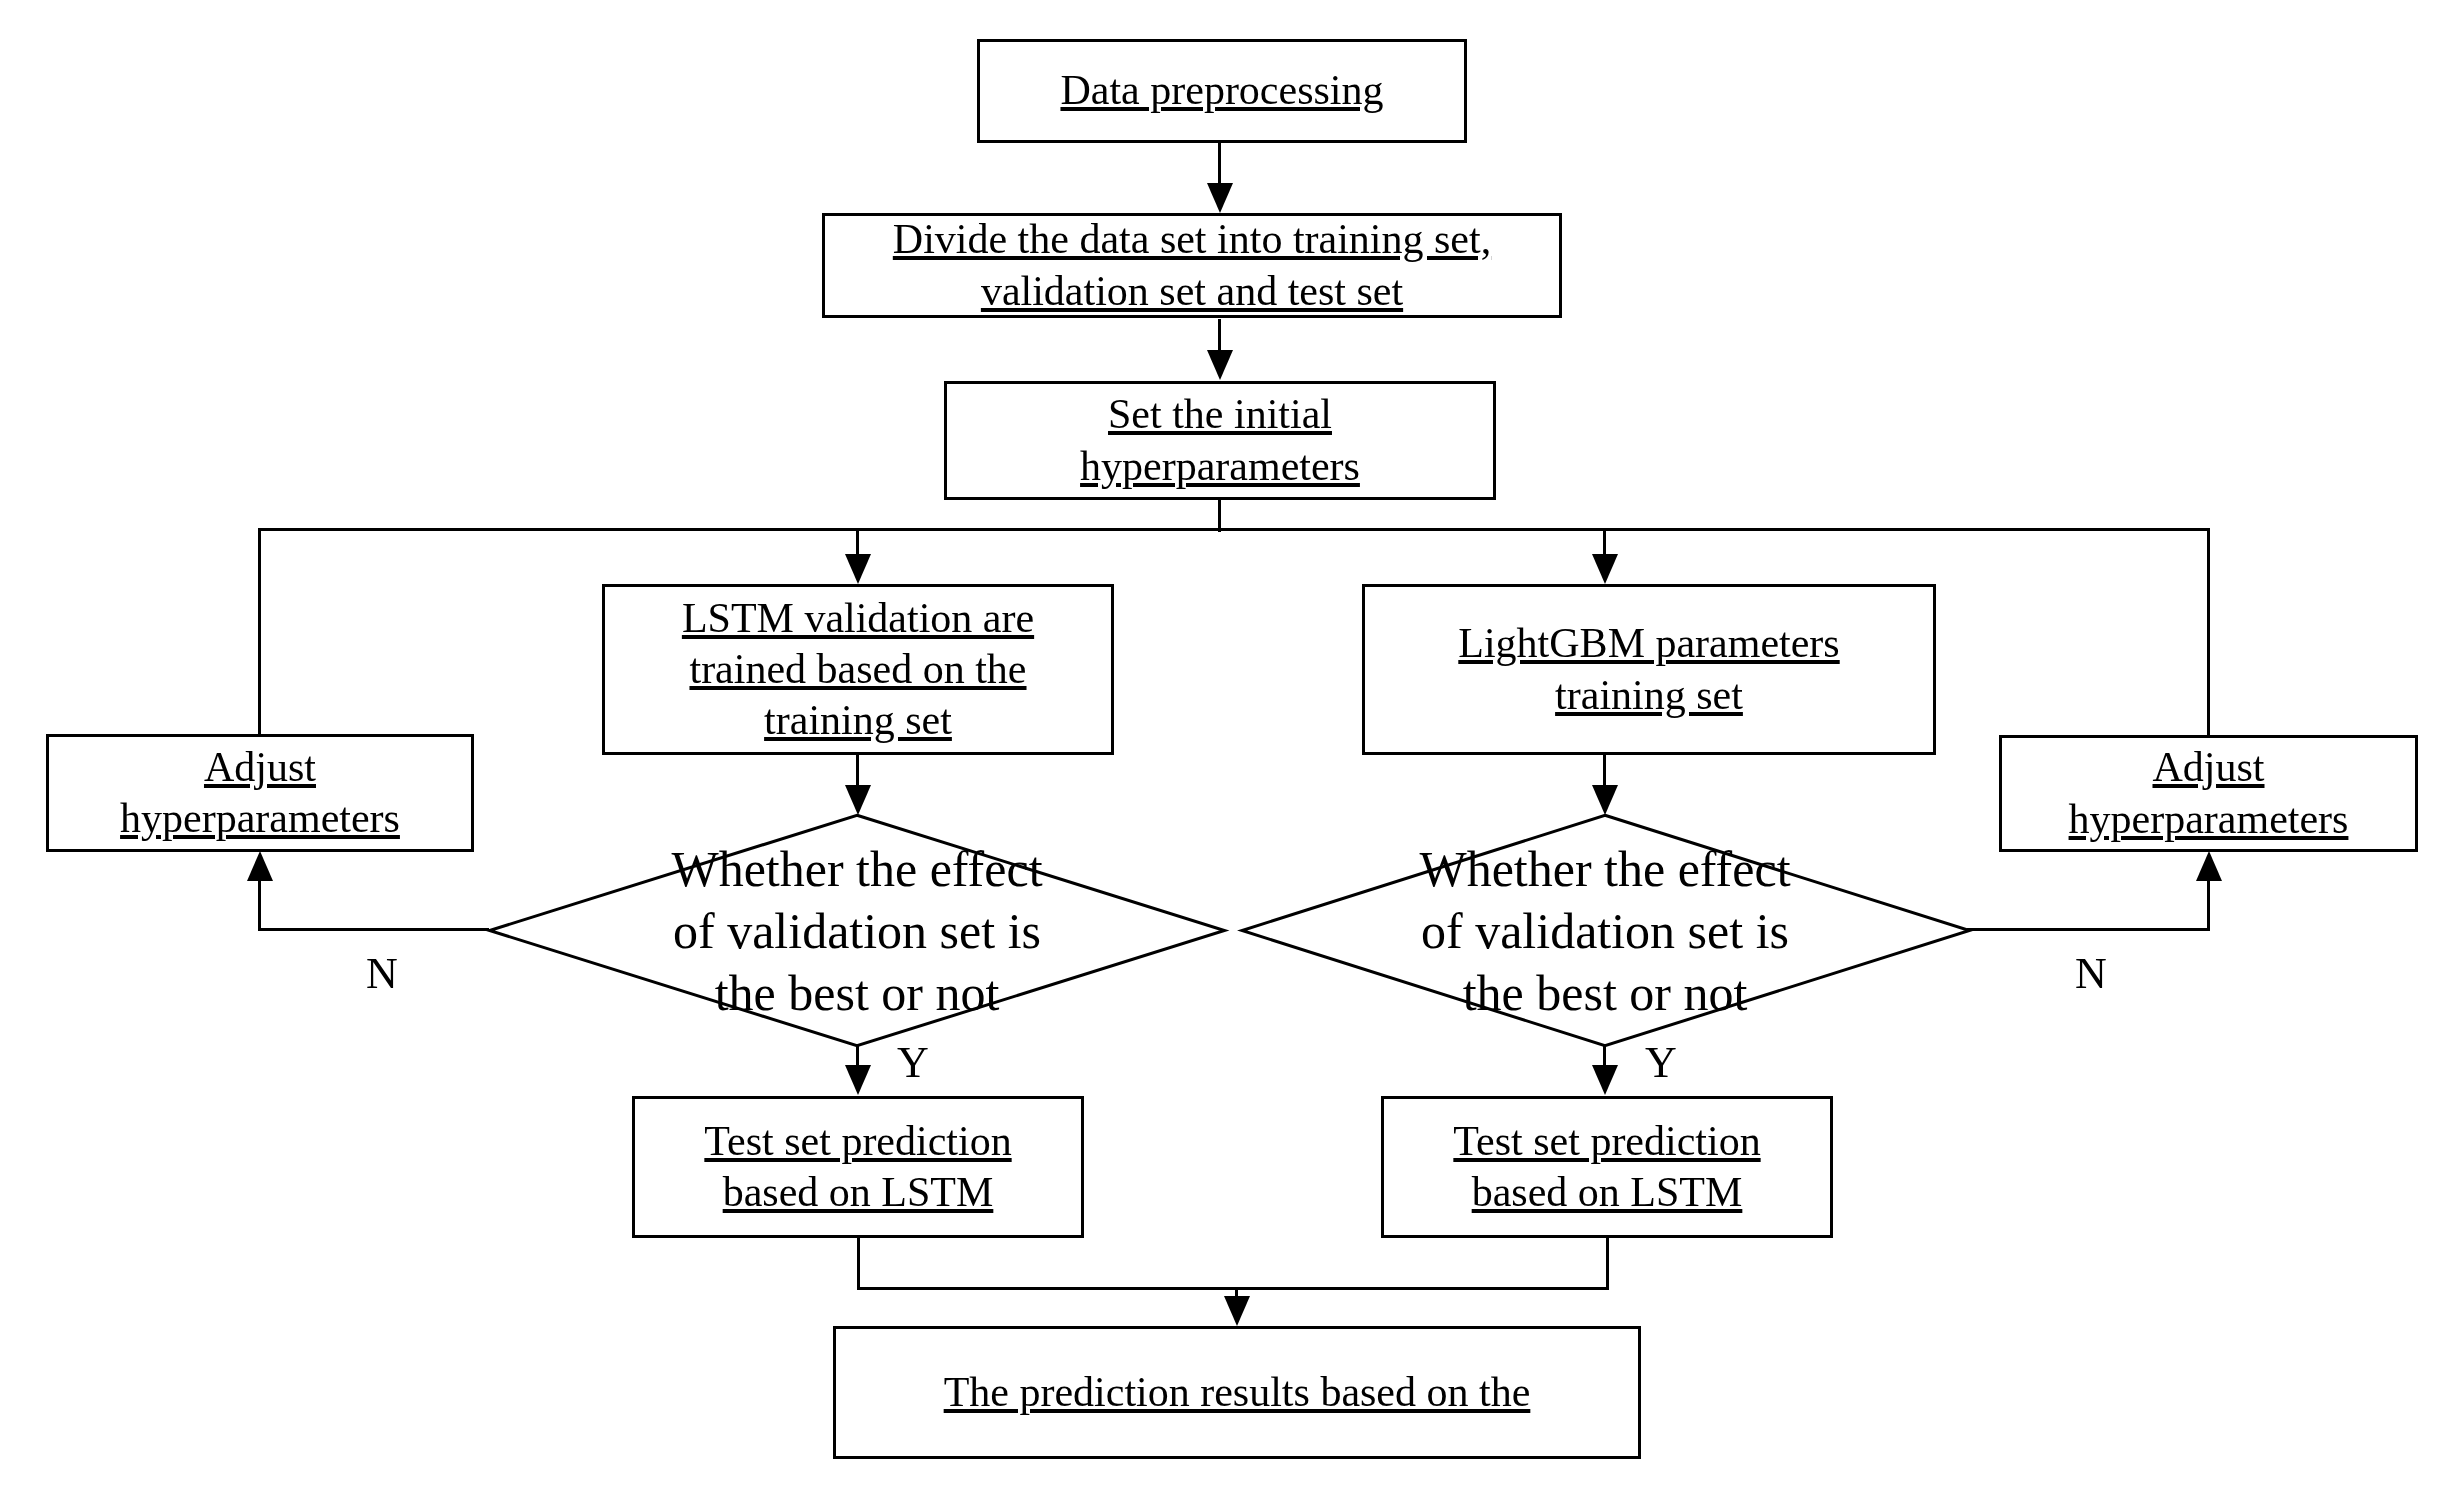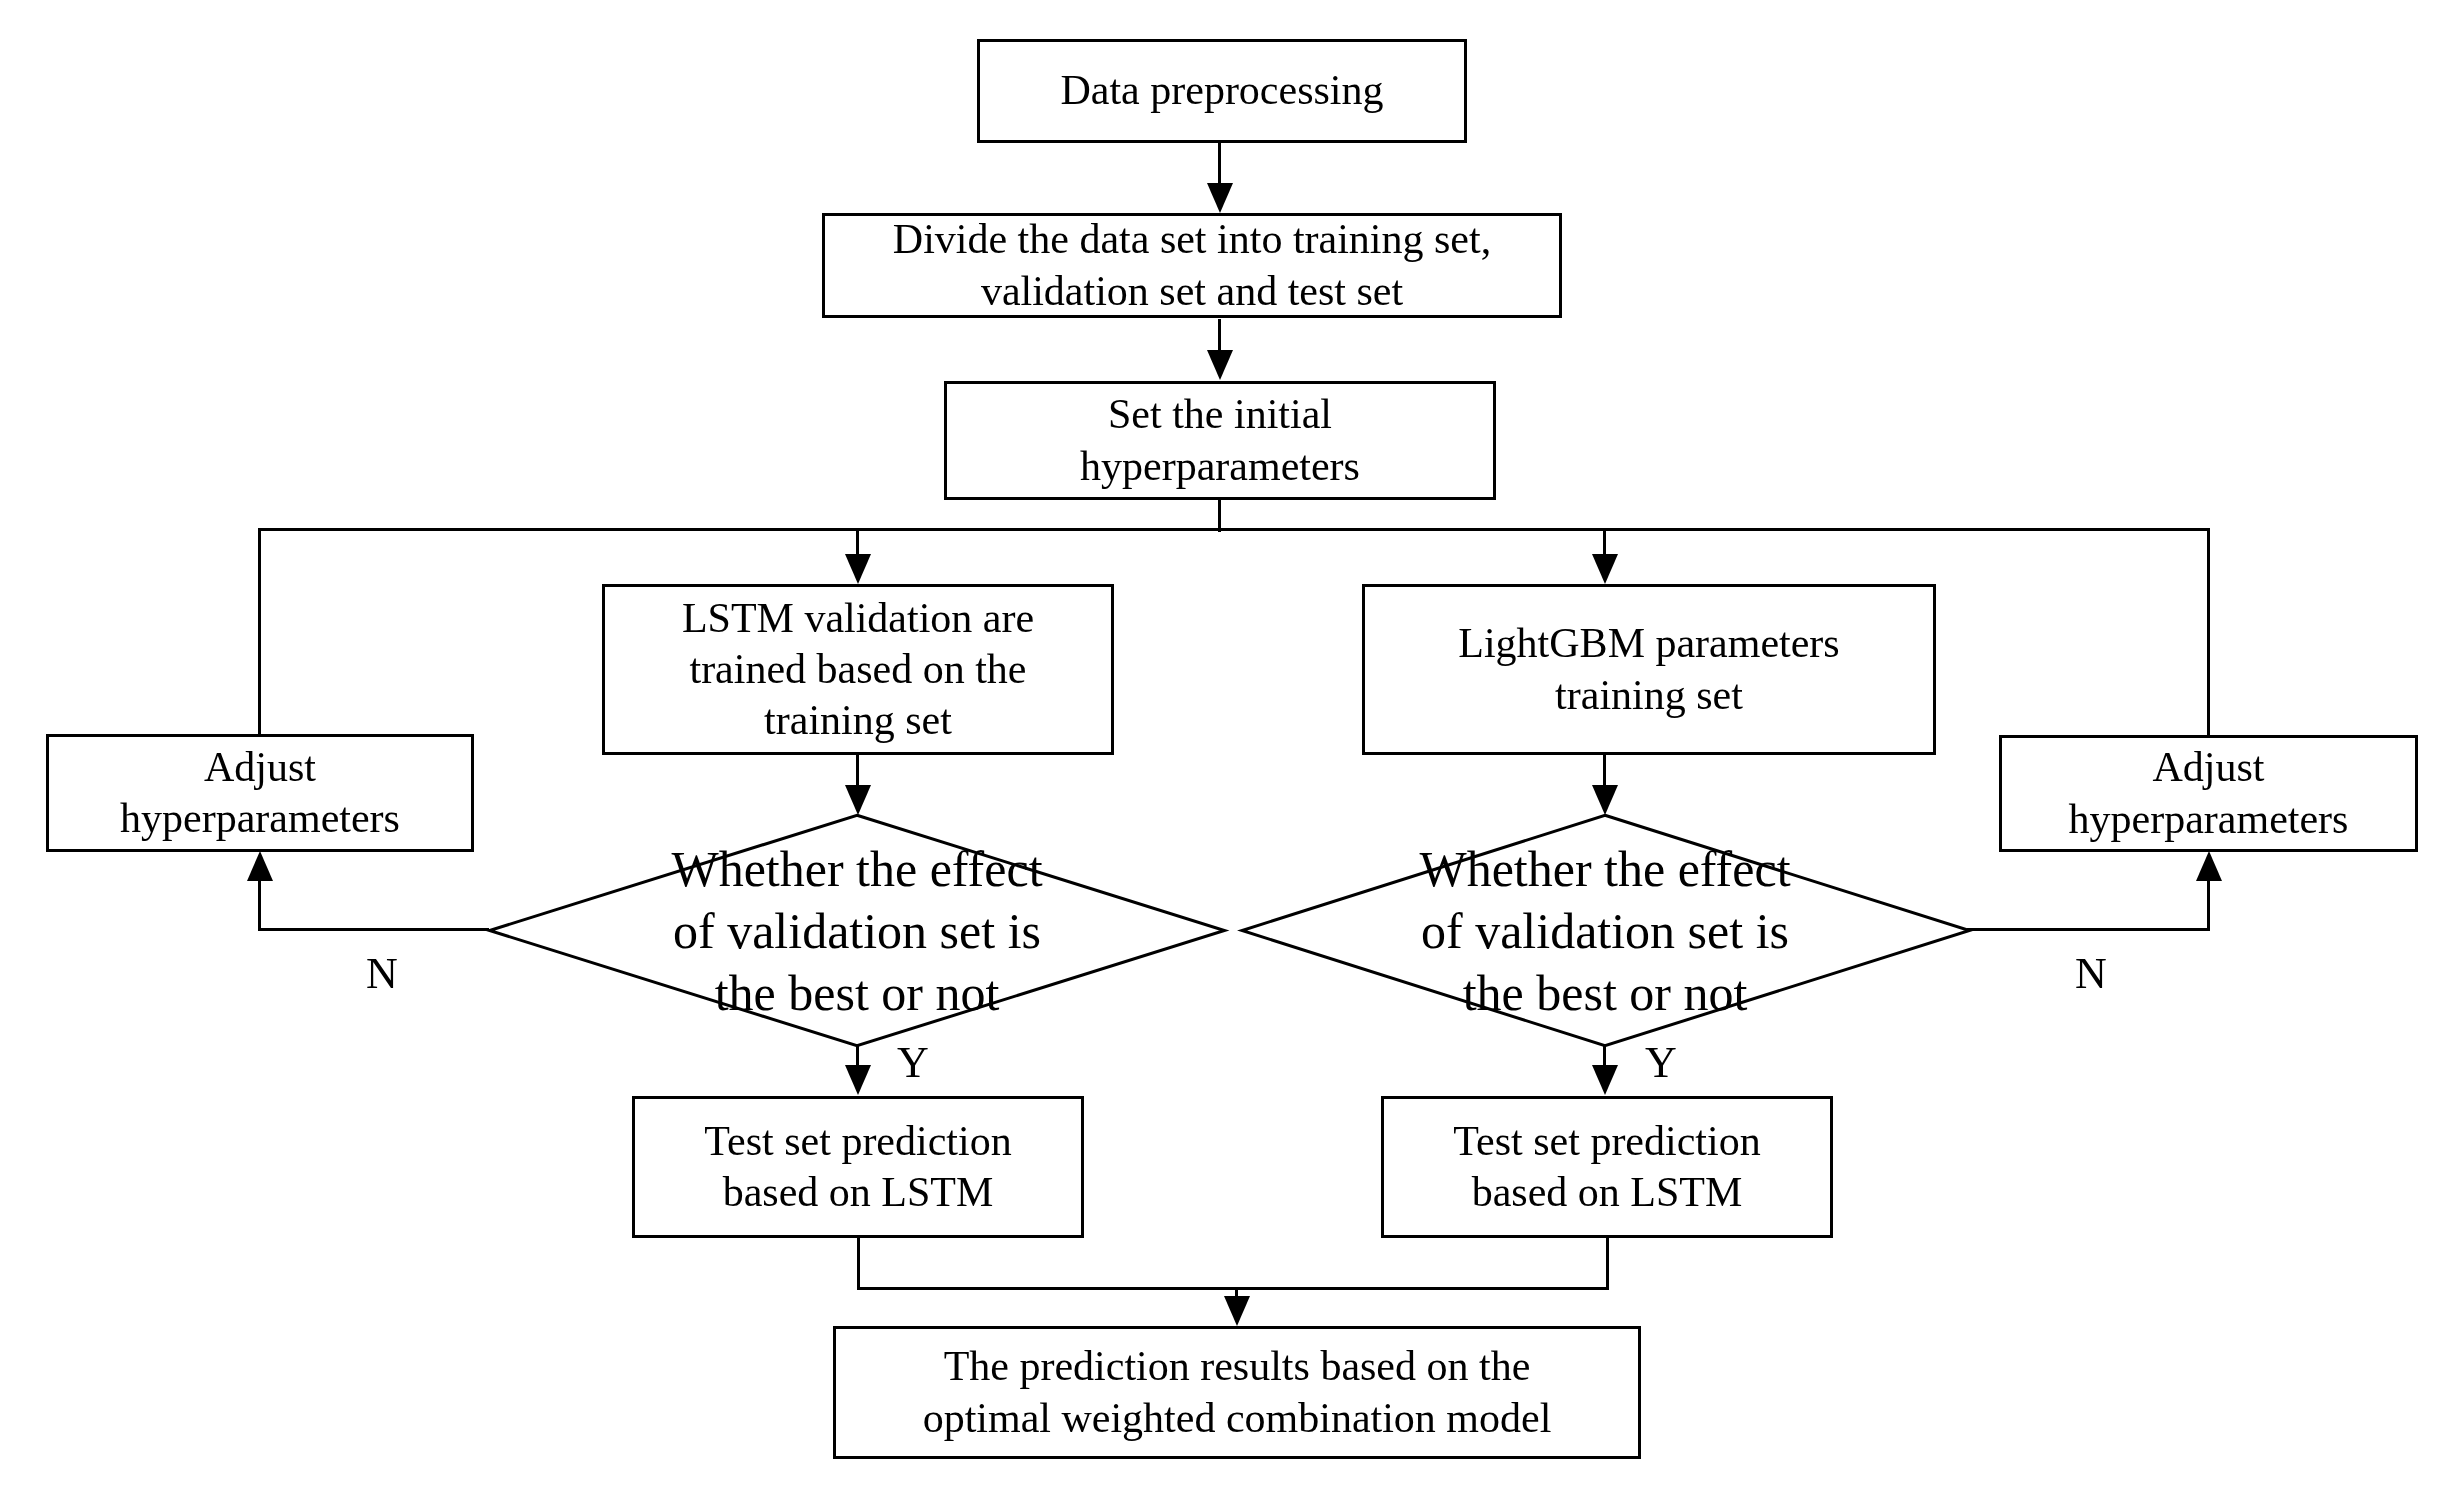--- a/index.html
+++ b/index.html
@@ -18,20 +18,21 @@
     border:3.8px solid #000;
     background:#ffffff;
     display:flex;
     flex-direction:column;
     align-items:center;
     justify-content:center;
     text-align:right;
     font-size:42px;
     line-height:1.22;
     z-index:3;
+    text-decoration:underline;
   }
   .ln{display:block;white-space:nowrap;}
   .dwrap{position:absolute;z-index:1;}
   .dtext{
     position:absolute;
     display:flex;
     flex-direction:column;
     align-items:center;
     justify-content:center;
     text-align:center;
@@ -161,21 +162,20 @@
     <span class="ln">based on LSTM</span>
   </div>
 
   <div class="node" style="left:1381px;top:1096px;width:452px;height:142px;">
     <span class="ln">Test set prediction</span>
     <span class="ln">based on LSTM</span>
   </div>
 
   <div class="node" style="left:833px;top:1326px;width:808px;height:133px;">
     <span class="ln">The prediction results based on the</span>
-    <span class="ln">optimal weighted combination model</span>
   </div>
 
   <span class="elabel" style="left:382px;top:973px;">N</span>
   <span class="elabel" style="left:2091px;top:973px;">N</span>
   <span class="elabel" style="left:913px;top:1062px;">Y</span>
   <span class="elabel" style="left:1661px;top:1062px;">Y</span>
 
 </div>
 
 

